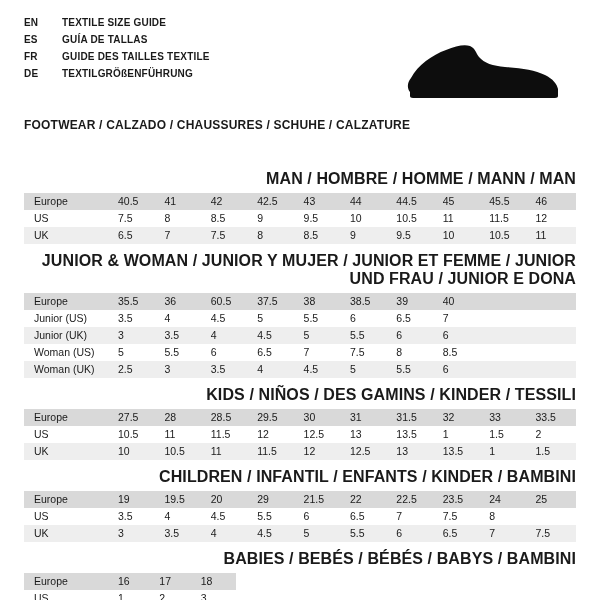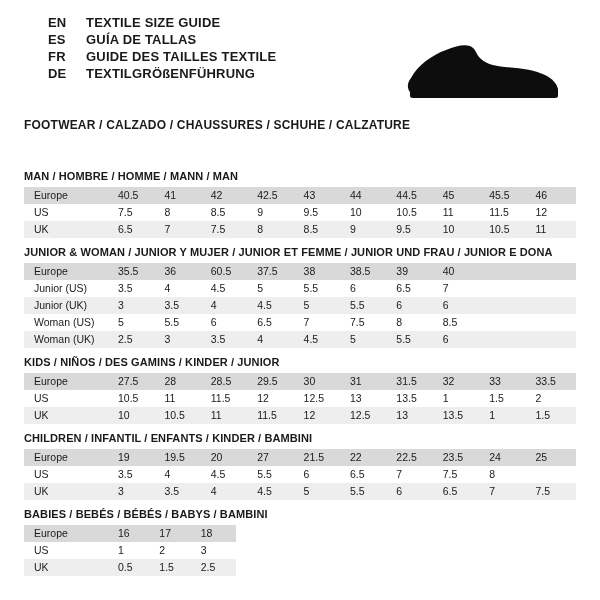--- a/index.html
+++ b/index.html
@@ -22,24 +22,23 @@
     padding: 16px 24px 0 24px;
   }
 
   
   .header {
     position: relative;
     height: 92px;
   }
   .lang-table {
     border-collapse: collapse;
-    font-size: 13px;
+    font-size: 10px;
     font-weight: bold;
     letter-spacing: 0.2px;
-    margin-left: 24px;
   }
   .lang-table td {
     padding: 0 0 3px 0;
     vertical-align: top;
     line-height: 14px;
   }
   .lang-code {
     width: 38px;
     color: #1a1a1a;
   }
@@ -62,24 +61,25 @@
   }
 
   
   .section {
     margin-top: 8px;
   }
   .section.first {
     margin-top: 38px;
   }
   .section-title {
-    font-size: 11px;
+    font-size: 16px;
     font-weight: bold;
     letter-spacing: 0.1px;
     margin-bottom: 5px;
+    text-align: right;
   }
   table.size {
     border-collapse: collapse;
     font-size: 10.5px;
     table-layout: fixed;
   }
   table.size.full {
     width: 552px;
   }
   table.size.babies {
@@ -259,21 +259,21 @@
           <td>5.5</td>
           <td>6</td>
           <td></td>
           <td></td>
         </tr>
       </tbody>
     </table>
   </div>
 
   <div class="section">
-    <div class="section-title">KIDS / NIÑOS / DES GAMINS / KINDER / JUNIOR</div>
+    <div class="section-title">KIDS / NIÑOS / DES GAMINS / KINDER / TESSILI</div>
     <table class="size full">
       <tbody>
         <tr class="shaded">
           <td class="label">Europe</td>
           <td>27.5</td>
           <td>28</td>
           <td>28.5</td>
           <td>29.5</td>
           <td>30</td>
           <td>31</td>
@@ -314,21 +314,21 @@
 
   <div class="section">
     <div class="section-title">CHILDREN / INFANTIL / ENFANTS / KINDER / BAMBINI</div>
     <table class="size full">
       <tbody>
         <tr class="shaded">
           <td class="label">Europe</td>
           <td>19</td>
           <td>19.5</td>
           <td>20</td>
-          <td>27</td>
+          <td>29</td>
           <td>21.5</td>
           <td>22</td>
           <td>22.5</td>
           <td>23.5</td>
           <td>24</td>
           <td>25</td>
         </tr>
         <tr class="plain">
           <td class="label">US</td>
           <td>3.5</td>

